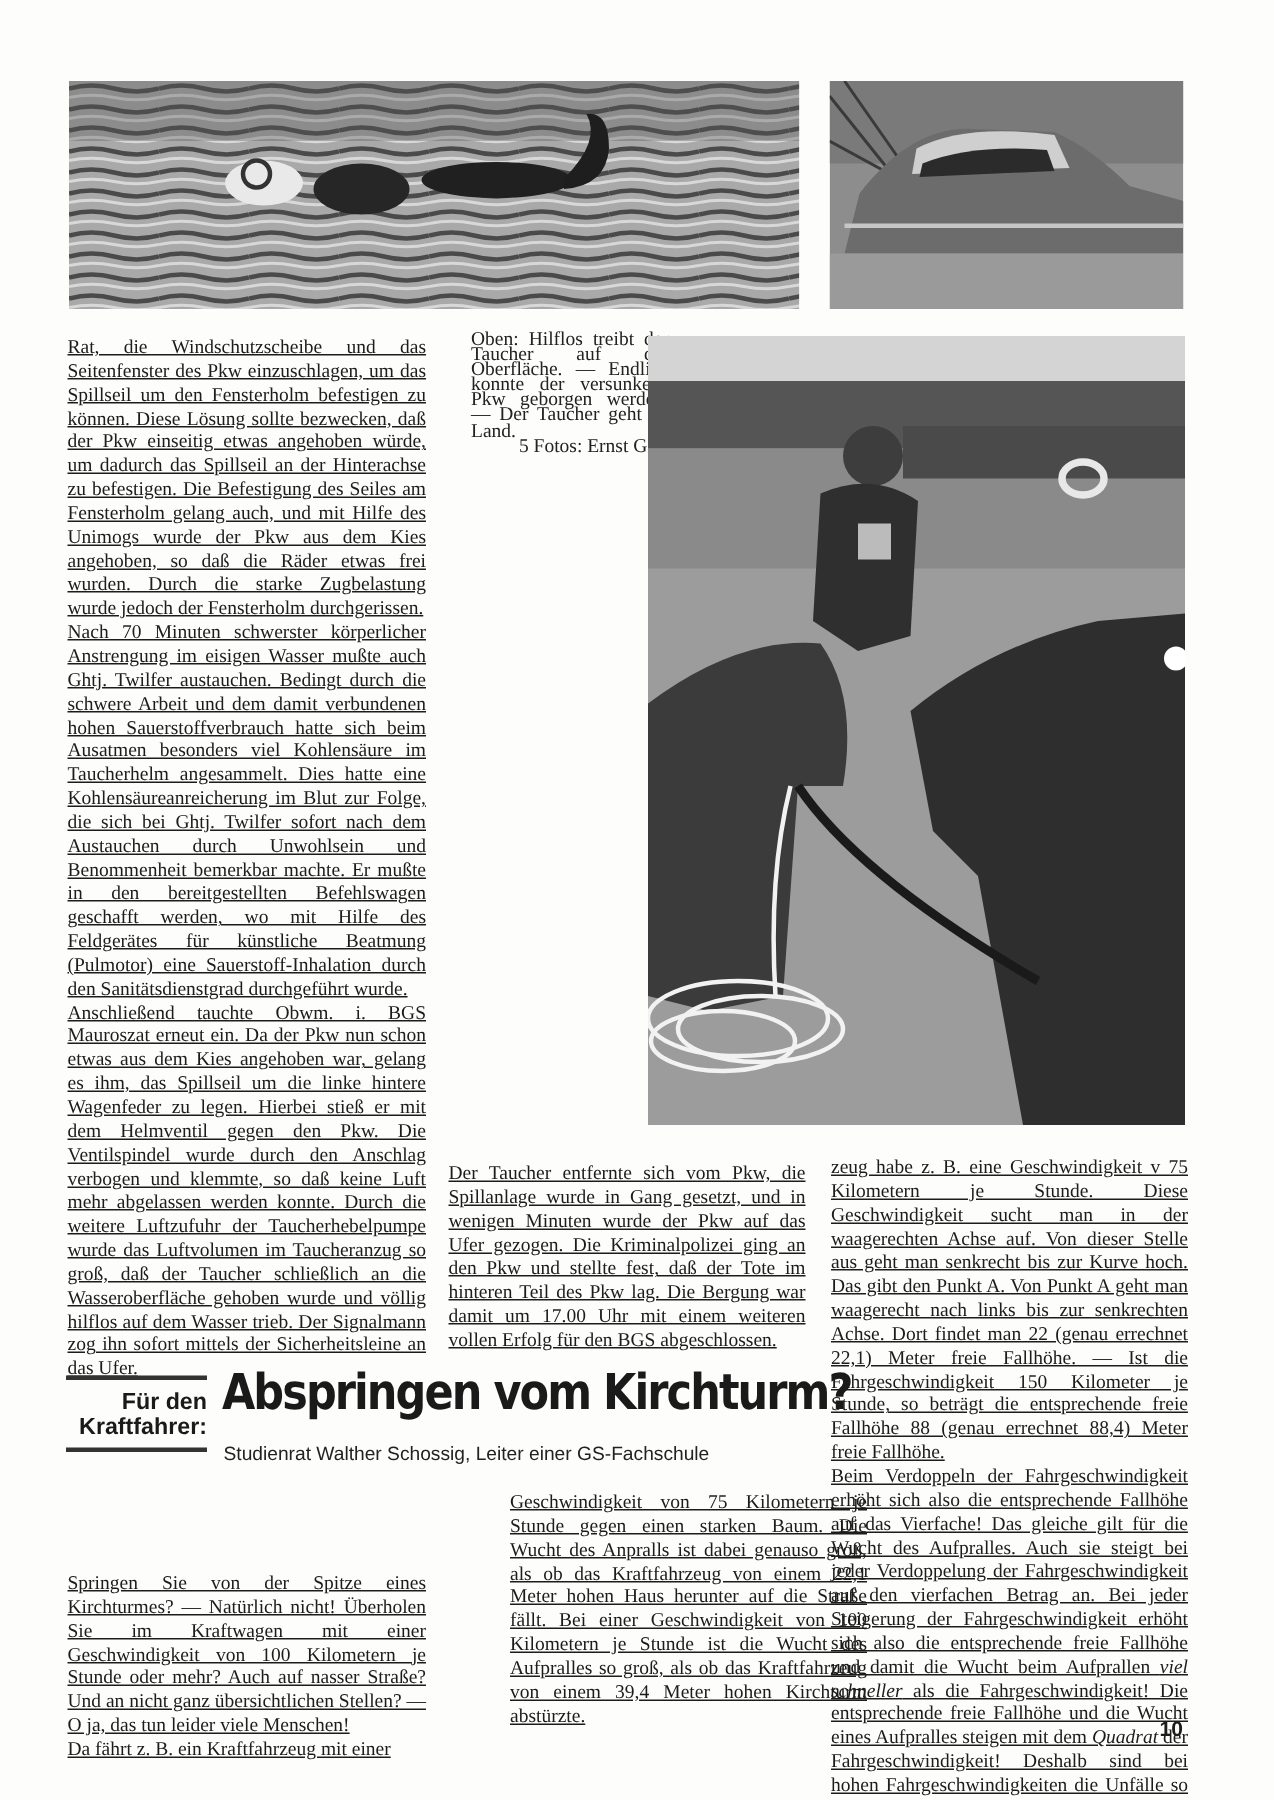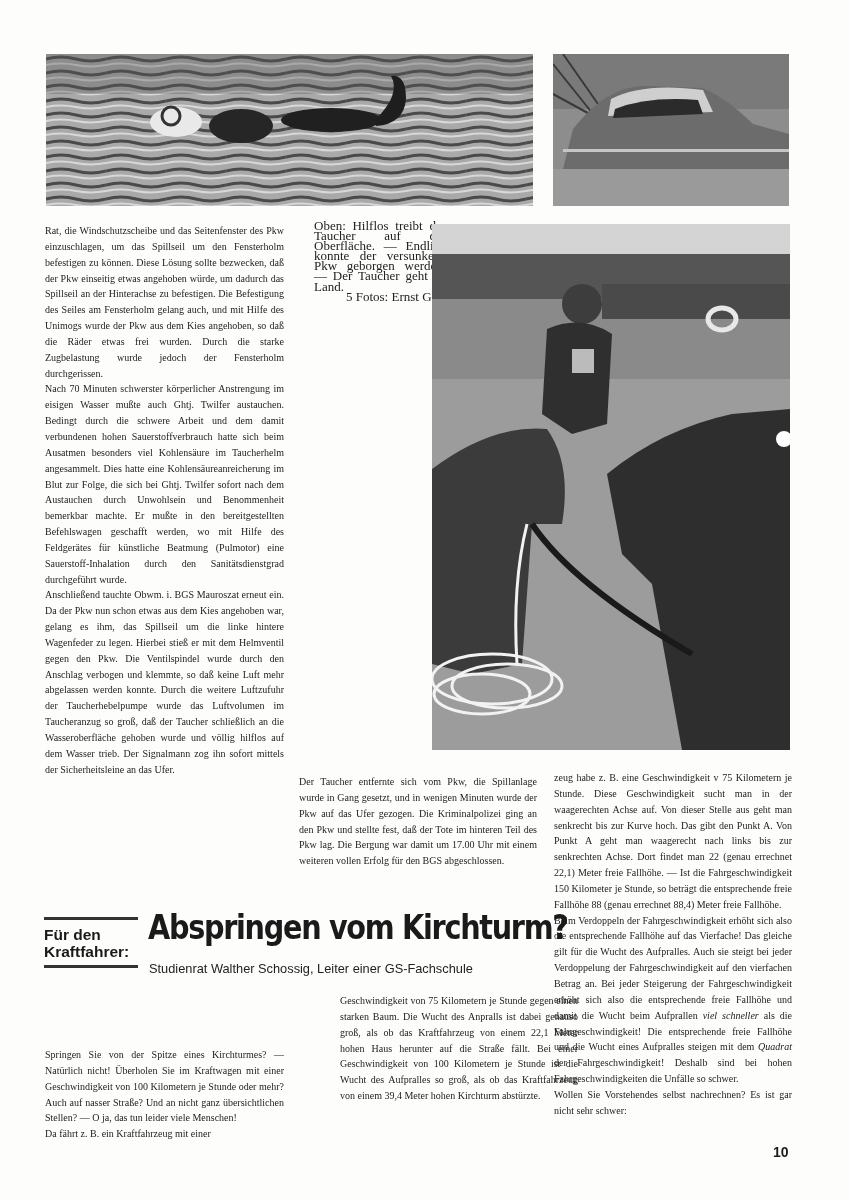--- a/index.html
+++ b/index.html
@@ -1,25 +1,25 @@
 <!DOCTYPE html>
 <html><head>
 <meta charset="utf-8">
 <style>
   html, body { margin:0; padding:0; }
   body { width:849px; height:1200px; background:#fdfdfb; position:relative; overflow:hidden;
          font-family:"Liberation Serif","DejaVu Serif",serif; color:#1c1c1c; }
   .photo { position:absolute; overflow:hidden; }
   .photo svg { width:100%; height:100%; display:block; }
-  .col { position:absolute; font-size:10px; line-height:15.85px; text-align:justify; }
+  .col { position:absolute; font-size:13px; line-height:15.85px; text-align:justify;text-decoration:underline; }
   .col p { margin:0; }
   .caption { position:absolute; left:314px; top:221px; width:132px; font-family:Liberation Serif, serif;
              font-size:13px; line-height:10.1px; color:#222; text-align:justify; }
   .caption .credit { display:block; text-align:right; }
-  .kicker { position:absolute; left:44px; top:917px; width:94px; }
+  .kicker { position:absolute; left:44px; top:917px; width:94px;text-align:right; }
   .kicker .rule { height:3px; background:#333; }
   .kicker .txt { font-family:"Liberation Sans","DejaVu Sans",sans-serif; font-weight:bold; font-size:15.5px;
                  line-height:17px; padding:6px 0 5px; color:#1a1a1a; }
   .headline { position:absolute; left:148px; top:908px; font-family:"DejaVu Sans","Liberation Sans",sans-serif;
               font-weight:bold; font-size:33px; letter-spacing:-1.5px; transform:scaleX(0.87); transform-origin:left top;
               color:#1a1a1a; white-space:nowrap; }
   .byline { position:absolute; left:149px; top:961px; font-family:"Liberation Sans","DejaVu Sans",sans-serif;
             font-weight:normal; font-size:12.8px; color:#222; white-space:nowrap; }
   .pagenum { position:absolute; left:773px; top:1144px; font-family:"Liberation Sans",sans-serif; font-size:14px; font-weight:bold; }
   em { font-style:italic; }

